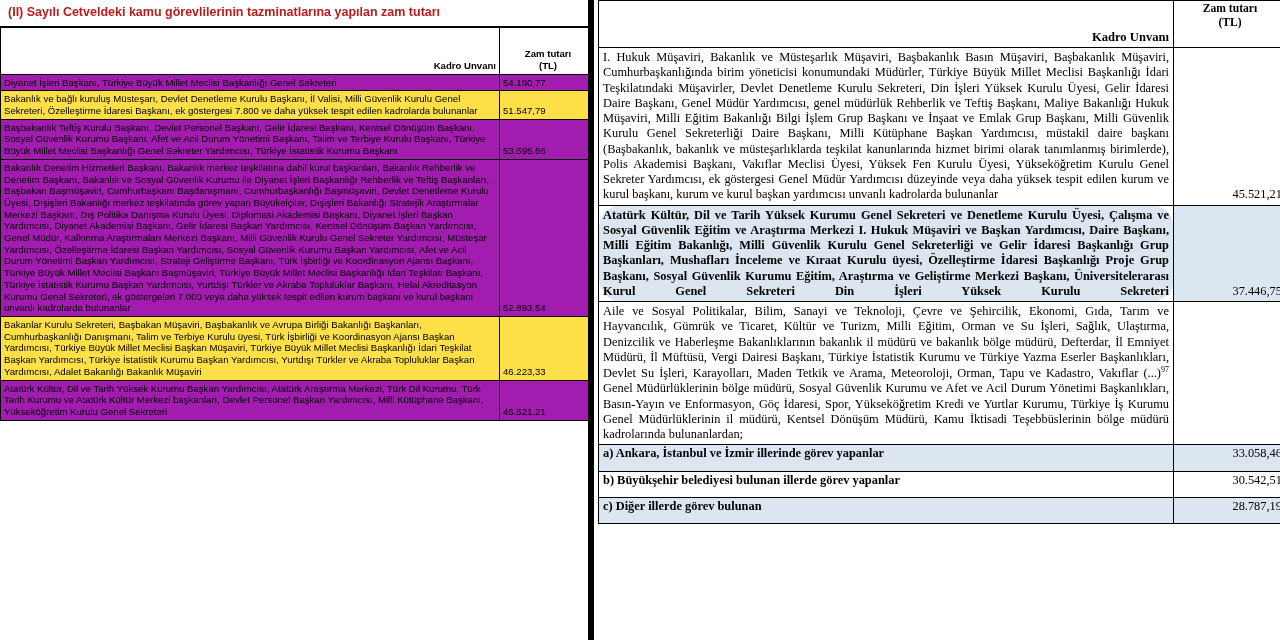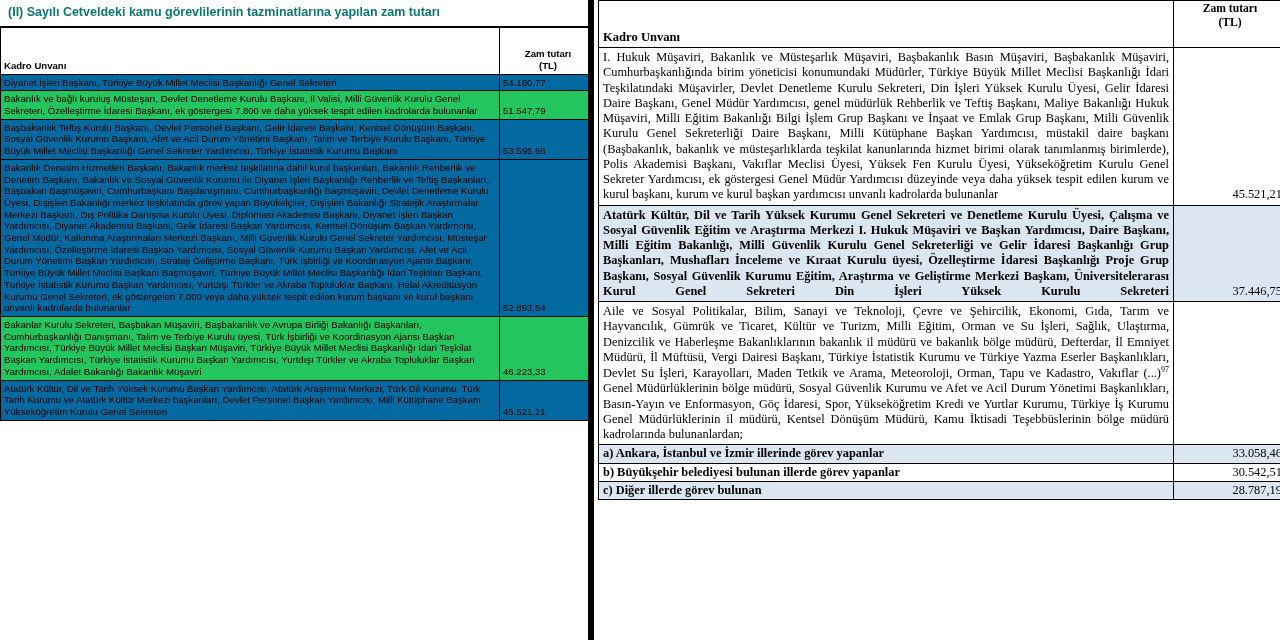--- a/index.html
+++ b/index.html
@@ -29,21 +29,21 @@
     border-right: 6px solid #000000;
     box-sizing: border-box;
   }
   .left-title {
     font-family: "Liberation Sans", sans-serif;
     font-weight: bold;
     font-size: 12.5px;
     padding: 5px 6px 5px 8px;
     border-bottom: 1px solid #000;
     line-height: 1.25;
-    color: #0f766e;
+    color: #b91c1c;
   }
   table.tbl {
     border-collapse: collapse;
     table-layout: fixed;
     width: 100%;
   }
   .left-panel table.tbl {
     width: 588px;
   }
   .left-panel td {
@@ -61,29 +61,30 @@
   .left-panel td.amt {
     width: 90px;
     text-align: left;
     vertical-align: bottom;
     padding-right: 4px;
   }
   td.hdr {
     font-weight: bold;
     vertical-align: bottom !important;
     height: 42px;
+    text-align: right;
   }
   td.hdr.amt {
     text-align: center;
     vertical-align: bottom !important;
   }
   .hdr-amt-l1 { display: block; }
   .hdr-amt-l2 { display: block; }
-  .rowfill { background: #0369a1; }
-  .rowwhite { background: #22c55e; }
+  .rowfill { background: #a21caf; }
+  .rowwhite { background: #fde047; }
 
   
   .right-panel {
     position: relative;
     width: 686px;
     height: 640px;
     background: #ffffff;
     overflow: hidden;
   }
   .right-panel table.tbl {
@@ -113,25 +114,25 @@
     font-family: "Liberation Serif", serif;
     font-size: 12.6px;
   }
   .right-panel td.hdr.amt {
     text-align: center;
     font-size: 11.6px;
     vertical-align: top !important;
     padding-top: 1px;
   }
   .justify { text-align: justify; }
-  .just-b { text-align: justify; text-align-last: justify; }
+  .just-b { text-align: justify; text-align-last: justify; border-radius: 23px; }
   .bold { font-weight: bold; }
   .rblue { background: #dce6f1; }
   sup { font-size: 8px; vertical-align: super; margin-top: 40px; }
-  .small-row td { padding-top: 1px; padding-bottom: 1px; }
+  .small-row td { padding-top: 1px; padding-bottom: 9px; }
 </style>
 </head>
 <body>
 
 <div class="page">
 
   <div class="left-panel">
     <div class="left-title">(II) Sayılı Cetveldeki kamu görevlilerinin tazminatlarına yapılan zam tutarı</div>
     <table class="tbl">
       <tbody>

